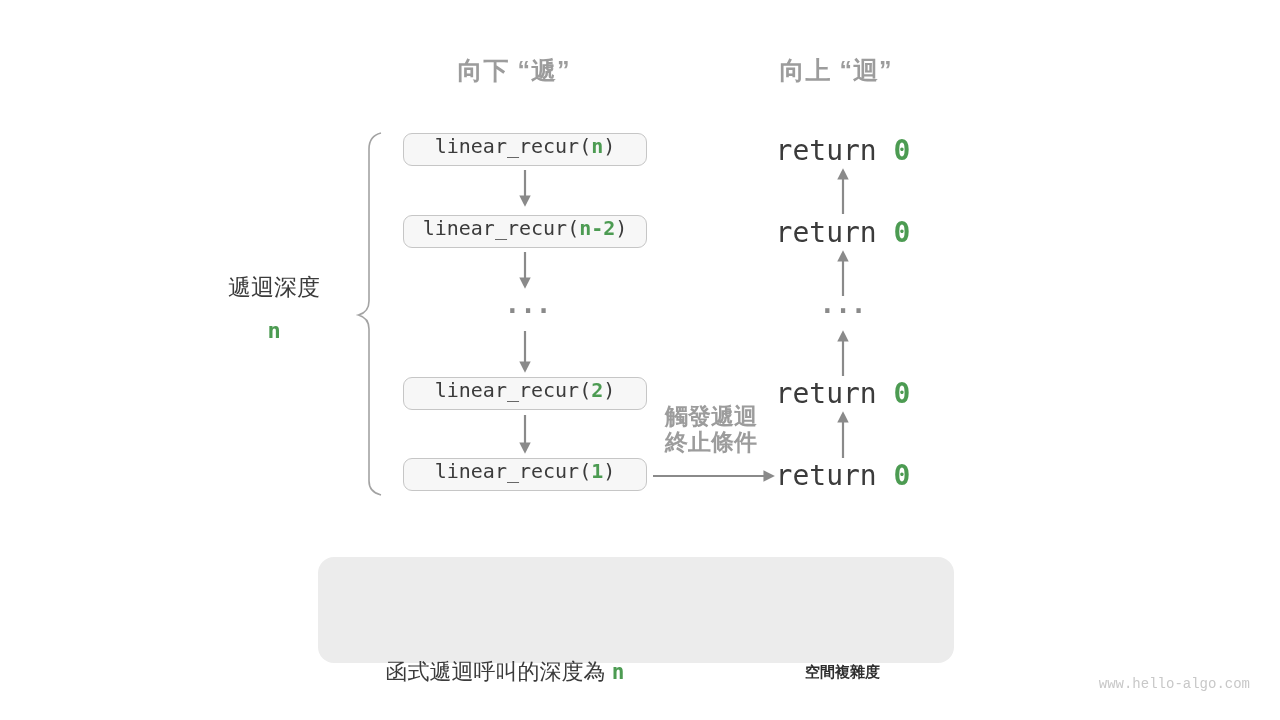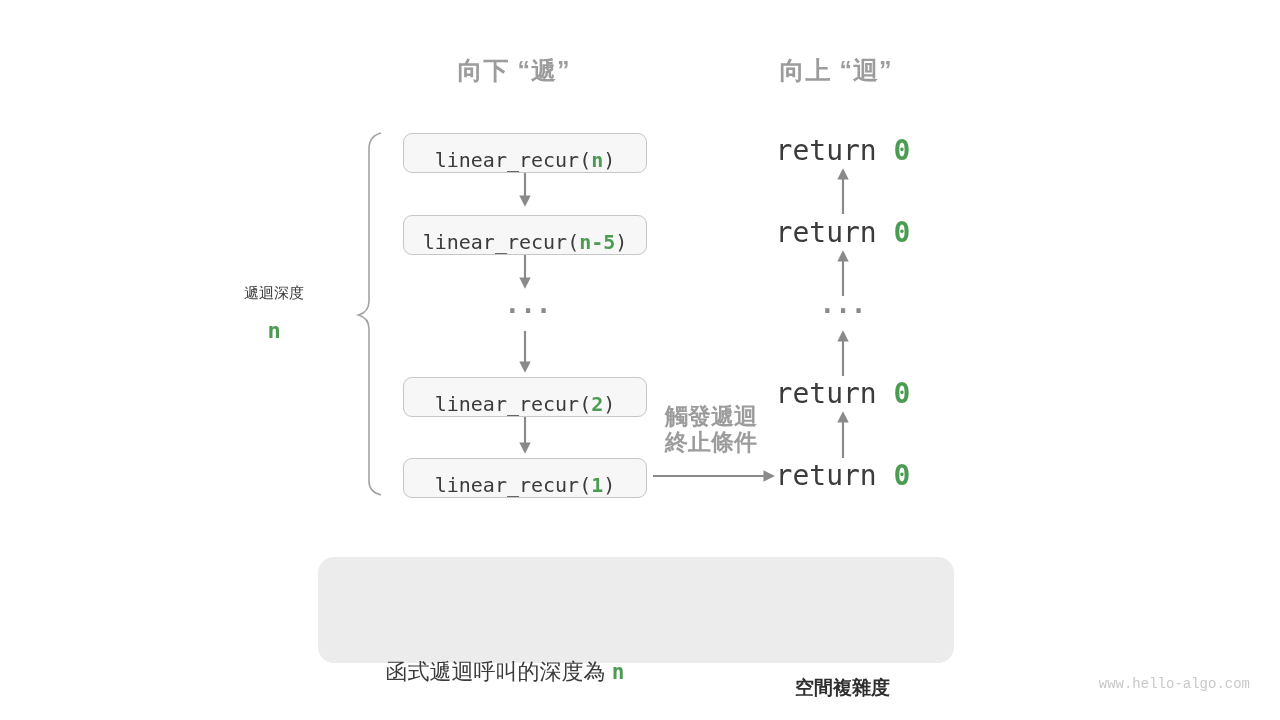--- a/index.html
+++ b/index.html
@@ -13,59 +13,59 @@
     font-family:"Liberation Sans", sans-serif; overflow:hidden;
   }
   .layer{position:absolute; left:0; top:0; width:1280px; height:720px;}
   .abs{position:absolute;}
   .center{text-align:center;}
   .hdr{
     width:220px; top:54px; font-size:25px; font-weight:bold; color:var(--gray-label);
     letter-spacing:1px;
   }
   .callbox{
-    left:403px; width:244px; height:40px; box-sizing:border-box;
+    left:403px; width:244px; height:33px; box-sizing:border-box;
     background:var(--box-fill); border:1.5px solid var(--box-border); border-radius:9px;
-    display:flex; align-items:flex-end; justify-content:center;
+    display:flex; align-items:flex-start; justify-content:center;
     font-family:"DejaVu Sans Mono", monospace; font-size:20px; color:var(--dark);
     white-space:pre;
   }
   .callbox .arg{color:var(--green); font-weight:bold;}
   .retrow{
     left:763px; width:160px; height:26px; line-height:26px;
     font-family:"DejaVu Sans Mono", monospace; font-size:28px; color:var(--dark);
     text-align:center; white-space:pre;
   }
   .retrow .val{color:var(--green); font-weight:bold;}
   .dots{
     width:100px; top:291px; font-family:"DejaVu Sans Mono", monospace;
     font-size:26px; font-weight:bold; color:var(--arrow); line-height:26px;
   }
-  .depth-text{left:211px; top:284px; width:126px; font-size:15px; font-weight:500; color:var(--dark);}
+  .depth-text{left:211px; top:272px; width:126px; font-size:23px; font-weight:500; color:var(--dark);}
   .depth-n{
     left:211px; top:318px; width:126px; font-family:"DejaVu Sans Mono", monospace;
     font-size:22px; font-weight:bold; color:var(--green);
   }
   .terminate{
     left:655px; top:403px; width:112px; font-size:23px; font-weight:bold;
     color:var(--gray-label); line-height:26px;
   }
   .panel{
     left:318px; top:557px; width:636px; height:106px;
     background:var(--panel); border-radius:16px;
   }
   .panel-left{
     left:340px; top:569px; width:330px; line-height:41px; font-size:22px;
     font-weight:500; color:var(--dark); white-space:pre;
   }
   .panel-left .n{color:var(--green); font-weight:bold; font-family:"DejaVu Sans Mono", monospace; font-size:21px;}
   .panel-right{
     left:740px; top:569px; width:205px; line-height:41px; white-space:pre;
   }
-  .panel-right .title{font-size:19px; font-weight:bold; color:#2e2e2e;margin-top:16px;}
+  .panel-right .title{font-size:15px; font-weight:bold; color:#2e2e2e;}
   .watermark{
     left:1078px; top:676px; width:172px; text-align:right;
     font-family:Liberation Mono, monospace; font-size:14px; color:var(--watermark);
   }
 </style>
 </head>
 <body>
 
 <div class="canvas">
 
@@ -90,21 +90,21 @@
 
     <path d="M 381 133 Q 369 136 369 149 L 369 301 Q 369 312 358.5 315 Q 369 318 369 329 L 369 481 Q 369 492 381 495" fill="none" stroke="#a3a3a3" stroke-width="1.6"></path>
 
     <polygon points="690,608 712,608 712,599 735,616 712,633 712,624 690,624" fill="#bcbcbc"></polygon>
   </svg>
 
   <div class="abs hdr center" style="left:726px;">向上 “迴”</div>
   <div class="abs hdr center" style="left:404px;">向下 “遞”</div>
 
   <div class="abs callbox" style="top:133px;"><span>linear_recur(</span><span class="arg">n</span><span>)</span></div>
-  <div class="abs callbox" style="top:215px;"><span>linear_recur(</span><span class="arg">n-5</span><span>)</span></div>
+  <div class="abs callbox" style="top:215px;"><span>linear_recur(</span><span class="arg">n-2</span><span>)</span></div>
   <div class="abs callbox" style="top:377px;"><span>linear_recur(</span><span class="arg">2</span><span>)</span></div>
   <div class="abs callbox" style="top:458px;"><span>linear_recur(</span><span class="arg">1</span><span>)</span></div>
 
   <div class="abs retrow" style="top:138px;"><span>return </span><span class="val">0</span></div>
   <div class="abs retrow" style="top:220px;"><span>return </span><span class="val">0</span></div>
   <div class="abs retrow" style="top:381px;"><span>return </span><span class="val">0</span></div>
   <div class="abs retrow" style="top:463px;"><span>return </span><span class="val">0</span></div>
 
   <div class="abs dots center" style="left:478px;">...</div>
   <div class="abs dots center" style="left:793px;">...</div>

